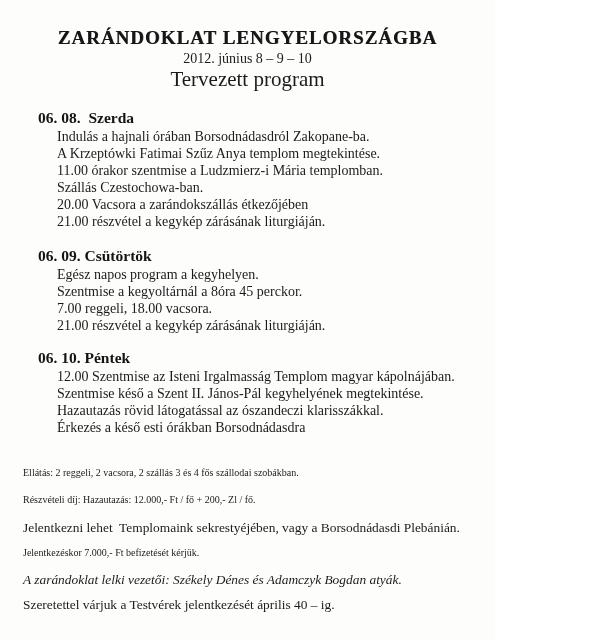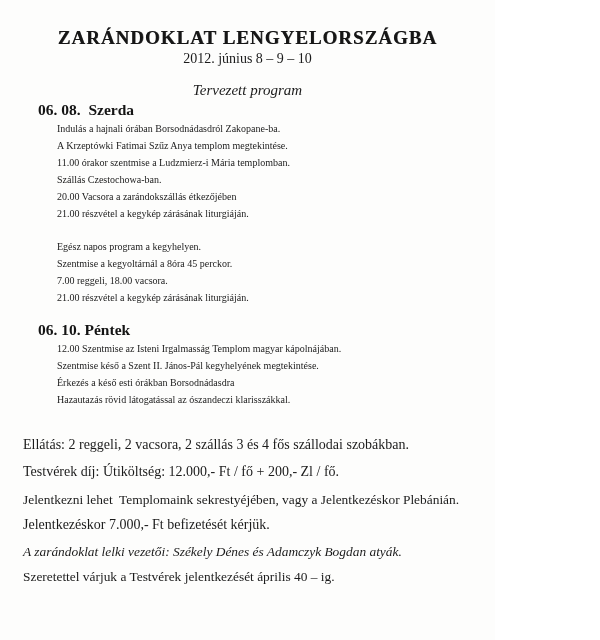--- a/index.html
+++ b/index.html
@@ -28,48 +28,47 @@
     color: #161616;
     text-shadow: 0.4px 0.4px 0 #6a6a6a;
   }
   .doc-date {
     font-size: 14px;
     text-align: center;
     line-height: 18px;
     margin-top: 1px;
   }
   .doc-subtitle {
-    font-size: 15px;
-    font-style: italic;
+    font-size: 21px;
     text-align: center;
     line-height: 18px;
-    margin-top: 13px;
+    margin-top: 2px;
   }
 
   
   .day { margin-left: 38px; }
   .day h2 {
     font-size: 15.5px;
     font-weight: 700;
     line-height: 20px;
     color: #141414;
   }
   .day .lines { margin-left: 19px; }
   .day .lines p {
-    font-size: 10px;
+    font-size: 14px;
     line-height: 17px;
   }
-  .day-1 { margin-top: 1px; }
+  .day-1 { margin-top: 20px; }
   .day-2 { margin-top: 16px; }
   .day-3 { margin-top: 14px; }
 
   
   .notes { margin-left: 23px; margin-right: 18px; }
   .notes p.big {
-    font-size: 14px;
+    font-size: 10px;
     line-height: 20px;
   }
   .notes p.small {
     font-size: 13.4px;
     line-height: 17px;
   }
   .note-catering     { margin-top: 27px; }
   .note-fee          { margin-top: 7px; }
   .note-registration { margin-top: 9px; }
   .note-deposit      { margin-top: 7px; }
@@ -93,40 +92,41 @@
       <p class="pre">Indulás a hajnali órában Borsodnádasdról Zakopane-ba.</p>
       <p class="pre">A Krzeptówki Fatimai Szűz Anya templom megtekintése.</p>
       <p class="pre">11.00 órakor szentmise a Ludzmierz-i Mária templomban.</p>
       <p class="pre">Szállás Czestochowa-ban.</p>
       <p class="pre">20.00 Vacsora a zarándokszállás étkezőjében</p>
       <p class="pre">21.00 részvétel a kegykép zárásának liturgiáján.</p>
     </div>
   </section>
 
   <section class="day day-2">
+    <h2 class="pre">06. 09. Csütörtök</h2>
     <div class="lines">
       <p class="pre">Egész napos program a kegyhelyen.</p>
       <p class="pre">Szentmise a kegyoltárnál a 8óra 45 perckor.</p>
       <p class="pre">7.00 reggeli, 18.00 vacsora.</p>
       <p class="pre">21.00 részvétel a kegykép zárásának liturgiáján.</p>
     </div>
   </section>
 
   <section class="day day-3">
     <h2 class="pre">06. 10. Péntek</h2>
     <div class="lines">
       <p class="pre">12.00 Szentmise az Isteni Irgalmasság Templom magyar kápolnájában.</p>
       <p class="pre">Szentmise késő a Szent II. János-Pál kegyhelyének megtekintése.</p>
+      <p class="pre">Hazautazás rövid látogatással az ószandeczi klarisszákkal.</p>
       <p class="pre">Érkezés a késő esti órákban Borsodnádasdra</p>
-      <p class="pre">Hazautazás rövid látogatással az ószandeczi klarisszákkal.</p>
     </div>
   </section>
 
   <footer class="notes">
     <p class="big pre note-catering">Ellátás: 2 reggeli, 2 vacsora, 2 szállás 3 és 4 fős szállodai szobákban.</p>
-    <p class="big pre note-fee">Testvérek díj: Útiköltség: 12.000,- Ft / fő + 200,- Zl / fő.</p>
-    <p class="small pre note-registration">Jelentkezni lehet  Templomaink sekrestyéjében, vagy a Jelentkezéskor Plebánián.</p>
+    <p class="big pre note-fee">Részvételi díj: Hazautazás: 12.000,- Ft / fő + 200,- Zl / fő.</p>
+    <p class="small pre note-registration">Jelentkezni lehet  Templomaink sekrestyéjében, vagy a Borsodnádasdi Plebánián.</p>
     <p class="big pre note-deposit">Jelentkezéskor 7.000,- Ft befizetését kérjük.</p>
     <p class="small pre note-leaders">A zarándoklat lelki vezetői: Székely Dénes és Adamczyk Bogdan atyák.</p>
     <p class="small pre note-deadline">Szeretettel várjuk a Testvérek jelentkezését április 40 – ig.</p>
   </footer>
 
 </div>
 
 </body></html>

